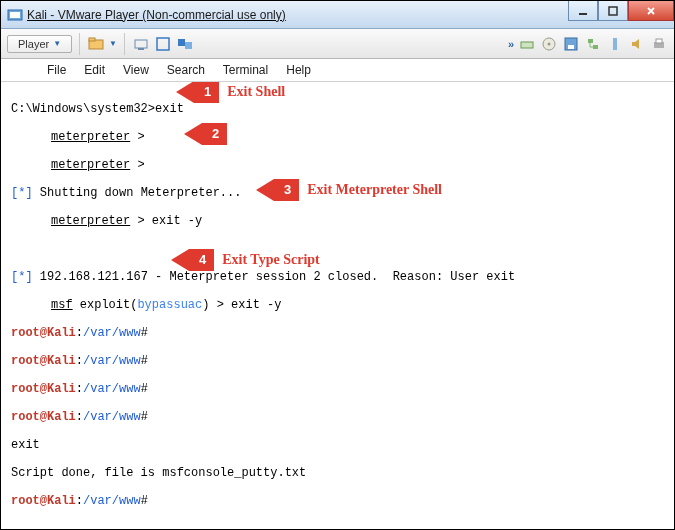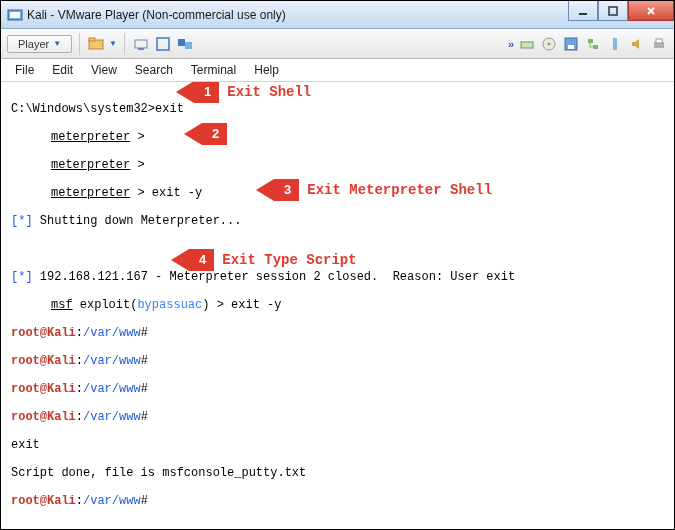--- a/index.html
+++ b/index.html
@@ -14,20 +14,21 @@
   }
   
   .titlebar {
     height: 28px;
     background: linear-gradient(to bottom, #e9f2fb 0%, #d6e5f5 50%, #c4d9ef 100%);
     border-bottom: 1px solid #8aa8c8;
     display: flex;
     align-items: center;
     padding-left: 6px;
     position: relative;
+    text-decoration: underline;
   }
   .titlebar .app-icon { width: 16px; height: 16px; margin-right: 4px; }
   .titlebar .title-text { color: #1a1a1a; font-size: 12px; }
   .win-controls { position: absolute; right: 0; top: 0; display: flex; }
   .win-btn {
     width: 30px; height: 20px;
     border: 1px solid #6b8bb0;
     border-top: none;
     display: flex; align-items: center; justify-content: center;
     font-size: 10px;
@@ -62,20 +63,21 @@
   
   .menubar {
     height: 22px;
     background: #fff;
     display:flex;
     align-items:center;
     gap: 2px;
     padding-left: 6px;
     font-size: 12px;
     color:#222;
+    margin-left:32px;
   }
   .menubar .m { padding: 2px 8px; }
   .menubar-line { height:1px; background:#d0d0d0;}
   
   .term {
     font-family: "Courier New", monospace;
     font-size: 12px;
     line-height: 14px;
     padding: 6px 4px 4px 10px;
     color: #000;
@@ -108,21 +110,21 @@
     font-family: Arial, sans-serif;
     white-space:nowrap;
   }
   .arrow-tip {
     width:0;height:0;
     border-top:11px solid transparent;
     border-bottom:11px solid transparent;
     border-right:18px solid #e03a2f;
   }
   .anno-label {
-    font-family: Liberation Mono, monospace;
+    font-family: Liberation Serif, serif;
     color:#e03a2f;
     font-weight:bold;
     font-size:14px;
     margin-left:8px;
   }
 </style>
 </head>
 <body>
 
 <div class="titlebar">
@@ -236,22 +238,22 @@
   <div class="m">Search</div>
   <div class="m">Terminal</div>
   <div class="m">Help</div>
 </div>
 <div class="menubar-line"></div>
 
 <div class="term">
 <div><span>C:\Windows\system32&gt;</span><span>exit</span></div>
 <div><span class="und">meterpreter</span><span> &gt;</span></div>
 <div><span class="und">meterpreter</span><span> &gt;</span></div>
+<div><span class="blue">[*]</span><span> Shutting down Meterpreter...</span></div>
 <div><span class="und">meterpreter</span><span> &gt; exit -y</span></div>
-<div><span class="blue">[*]</span><span> Shutting down Meterpreter...</span></div>
 <div><span></span>&nbsp;</div>
 <div><span class="blue">[*]</span><span> 192.168.121.167 - Meterpreter session 2 closed.  Reason: User exit</span></div>
 <div><span class="und">msf</span><span> exploit(</span><span class="red">bypassuac</span><span>) &gt; exit -y</span></div>
 <div><span class="redbold">root@Kali</span><span>:</span><span class="blue">/var/www</span><span>#</span></div>
 <div><span class="redbold">root@Kali</span><span>:</span><span class="blue">/var/www</span><span>#</span></div>
 <div><span class="redbold">root@Kali</span><span>:</span><span class="blue">/var/www</span><span>#</span></div>
 <div><span class="redbold">root@Kali</span><span>:</span><span class="blue">/var/www</span><span>#</span></div>
 <div><span>exit</span></div>
 <div><span>Script done, file is msfconsole_putty.txt</span></div>
 <div><span class="redbold">root@Kali</span><span>:</span><span class="blue">/var/www</span><span>#</span></div>

